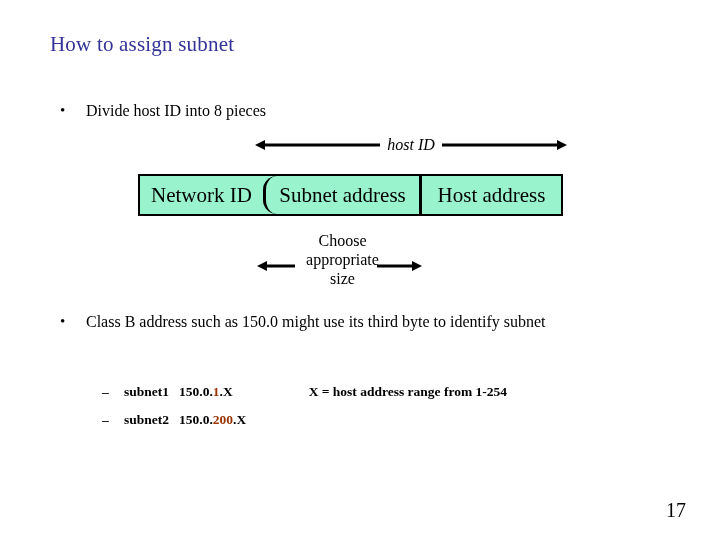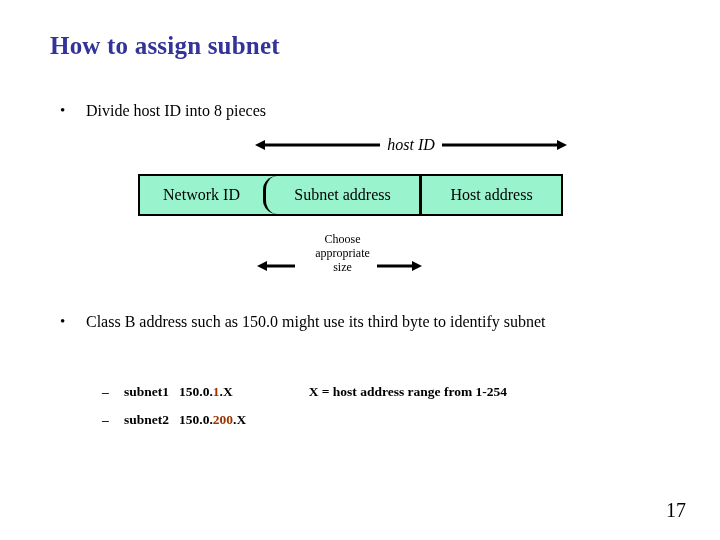--- a/index.html
+++ b/index.html
@@ -20,22 +20,22 @@
     width: 720px;
     height: 540px;
   }
 
   
   .slide-title {
     position: absolute;
     left: 50px;
     top: 32px;
     width: 620px;
-    font-size: 25px;
-    font-weight: bold;
+    font-size: 21px;
+    font-weight: normal;
     color: #333399;
     letter-spacing: 0.2px;
     line-height: 1.15;
   }
 
   
   .bullet-l1 {
     position: absolute;
     display: flex;
     align-items: flex-start;
@@ -146,21 +146,21 @@
     height: 42px;
     display: flex;
     border: 2px solid #000;
     box-sizing: border-box;
     background: #99F3CC;
   }
   #address-table .cell {
     display: flex;
     align-items: center;
     justify-content: center;
-    font-size: 16px;
+    font-size: 21px;
     box-sizing: border-box;
     background: #99F3CC;
     white-space: nowrap;
   }
   #address-table .cell + .cell {
     border-left: 3px solid #000;
   }
   #cell-network { flex: 0 0 123px; }
   #cell-subnet  { flex: 0 0 156px; border-radius: 14px; }
   #cell-host    { flex: 1 1 auto; }
@@ -172,21 +172,21 @@
     top: 232px;
     width: 175px;
     height: 72px;
   }
   #choose-text {
     position: absolute;
     left: 0;
     top: 0;
     width: 175px;
     text-align: center;
-    font-size: 12px;
+    font-size: 16px;
     line-height: 1.18;
   }
   #choose-arrow-left {
     position: absolute;
     left: 2px;
     top: 28px;
     width: 38px;
     height: 12px;
   }
   #choose-arrow-right {

